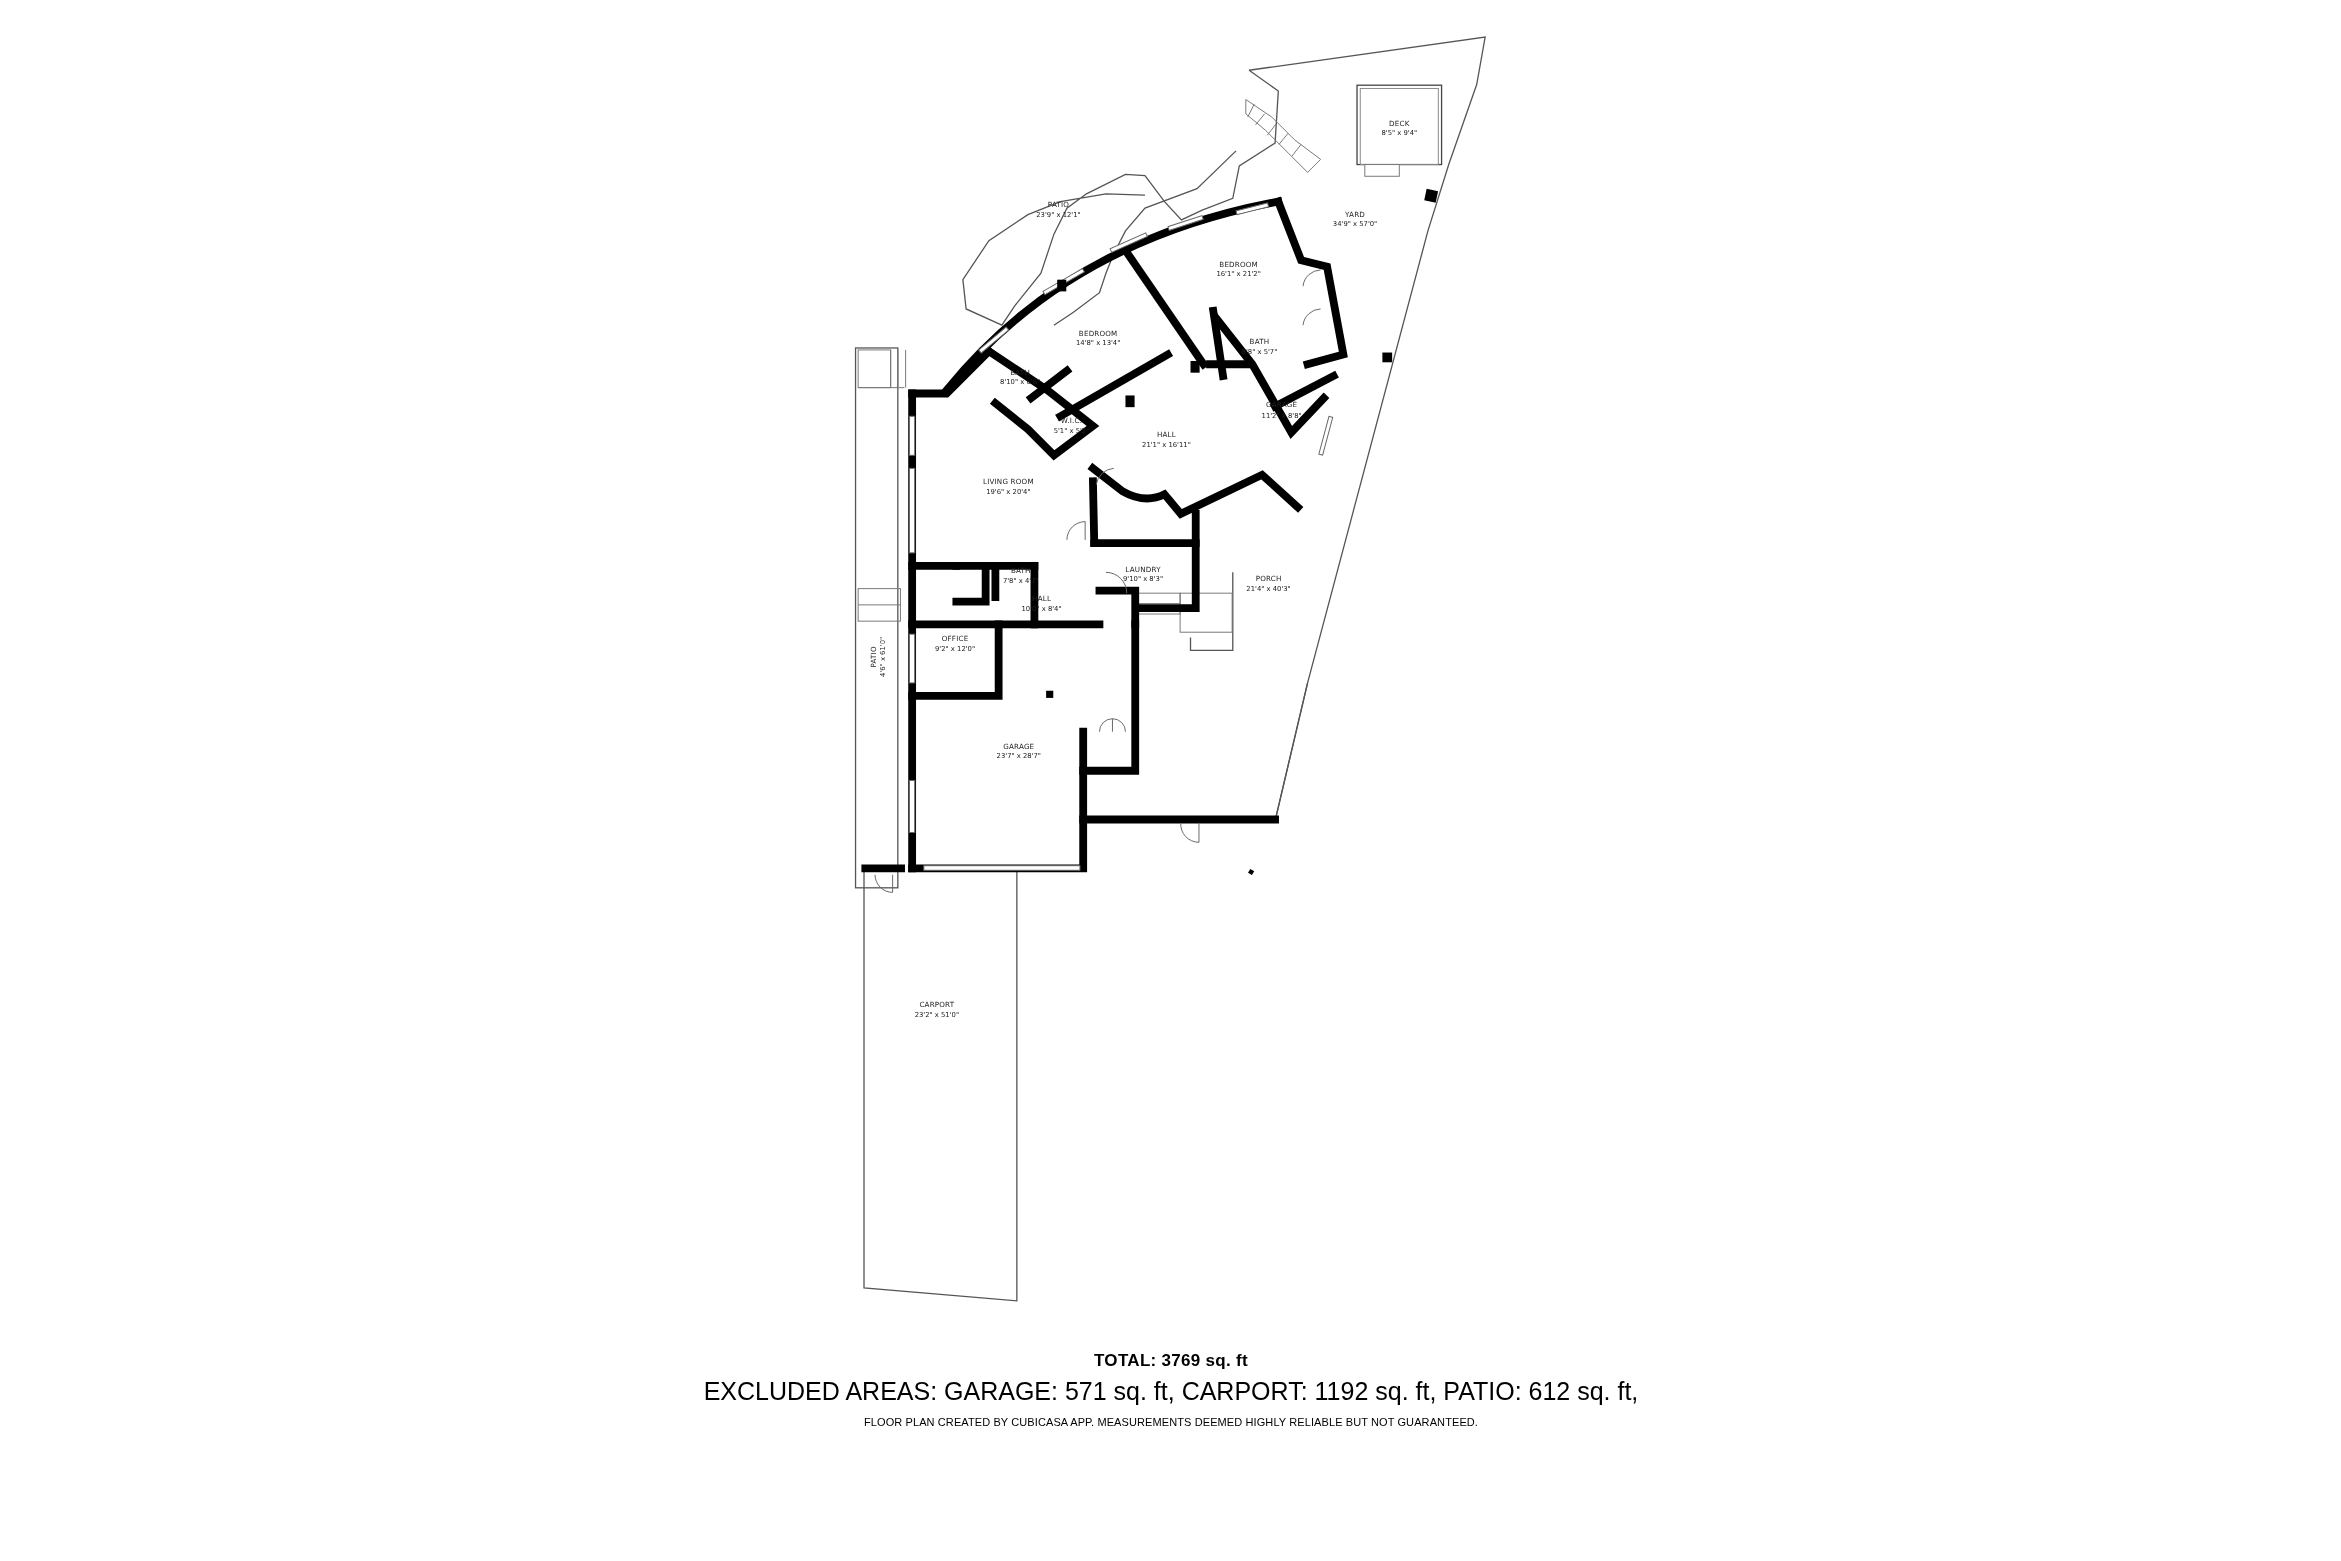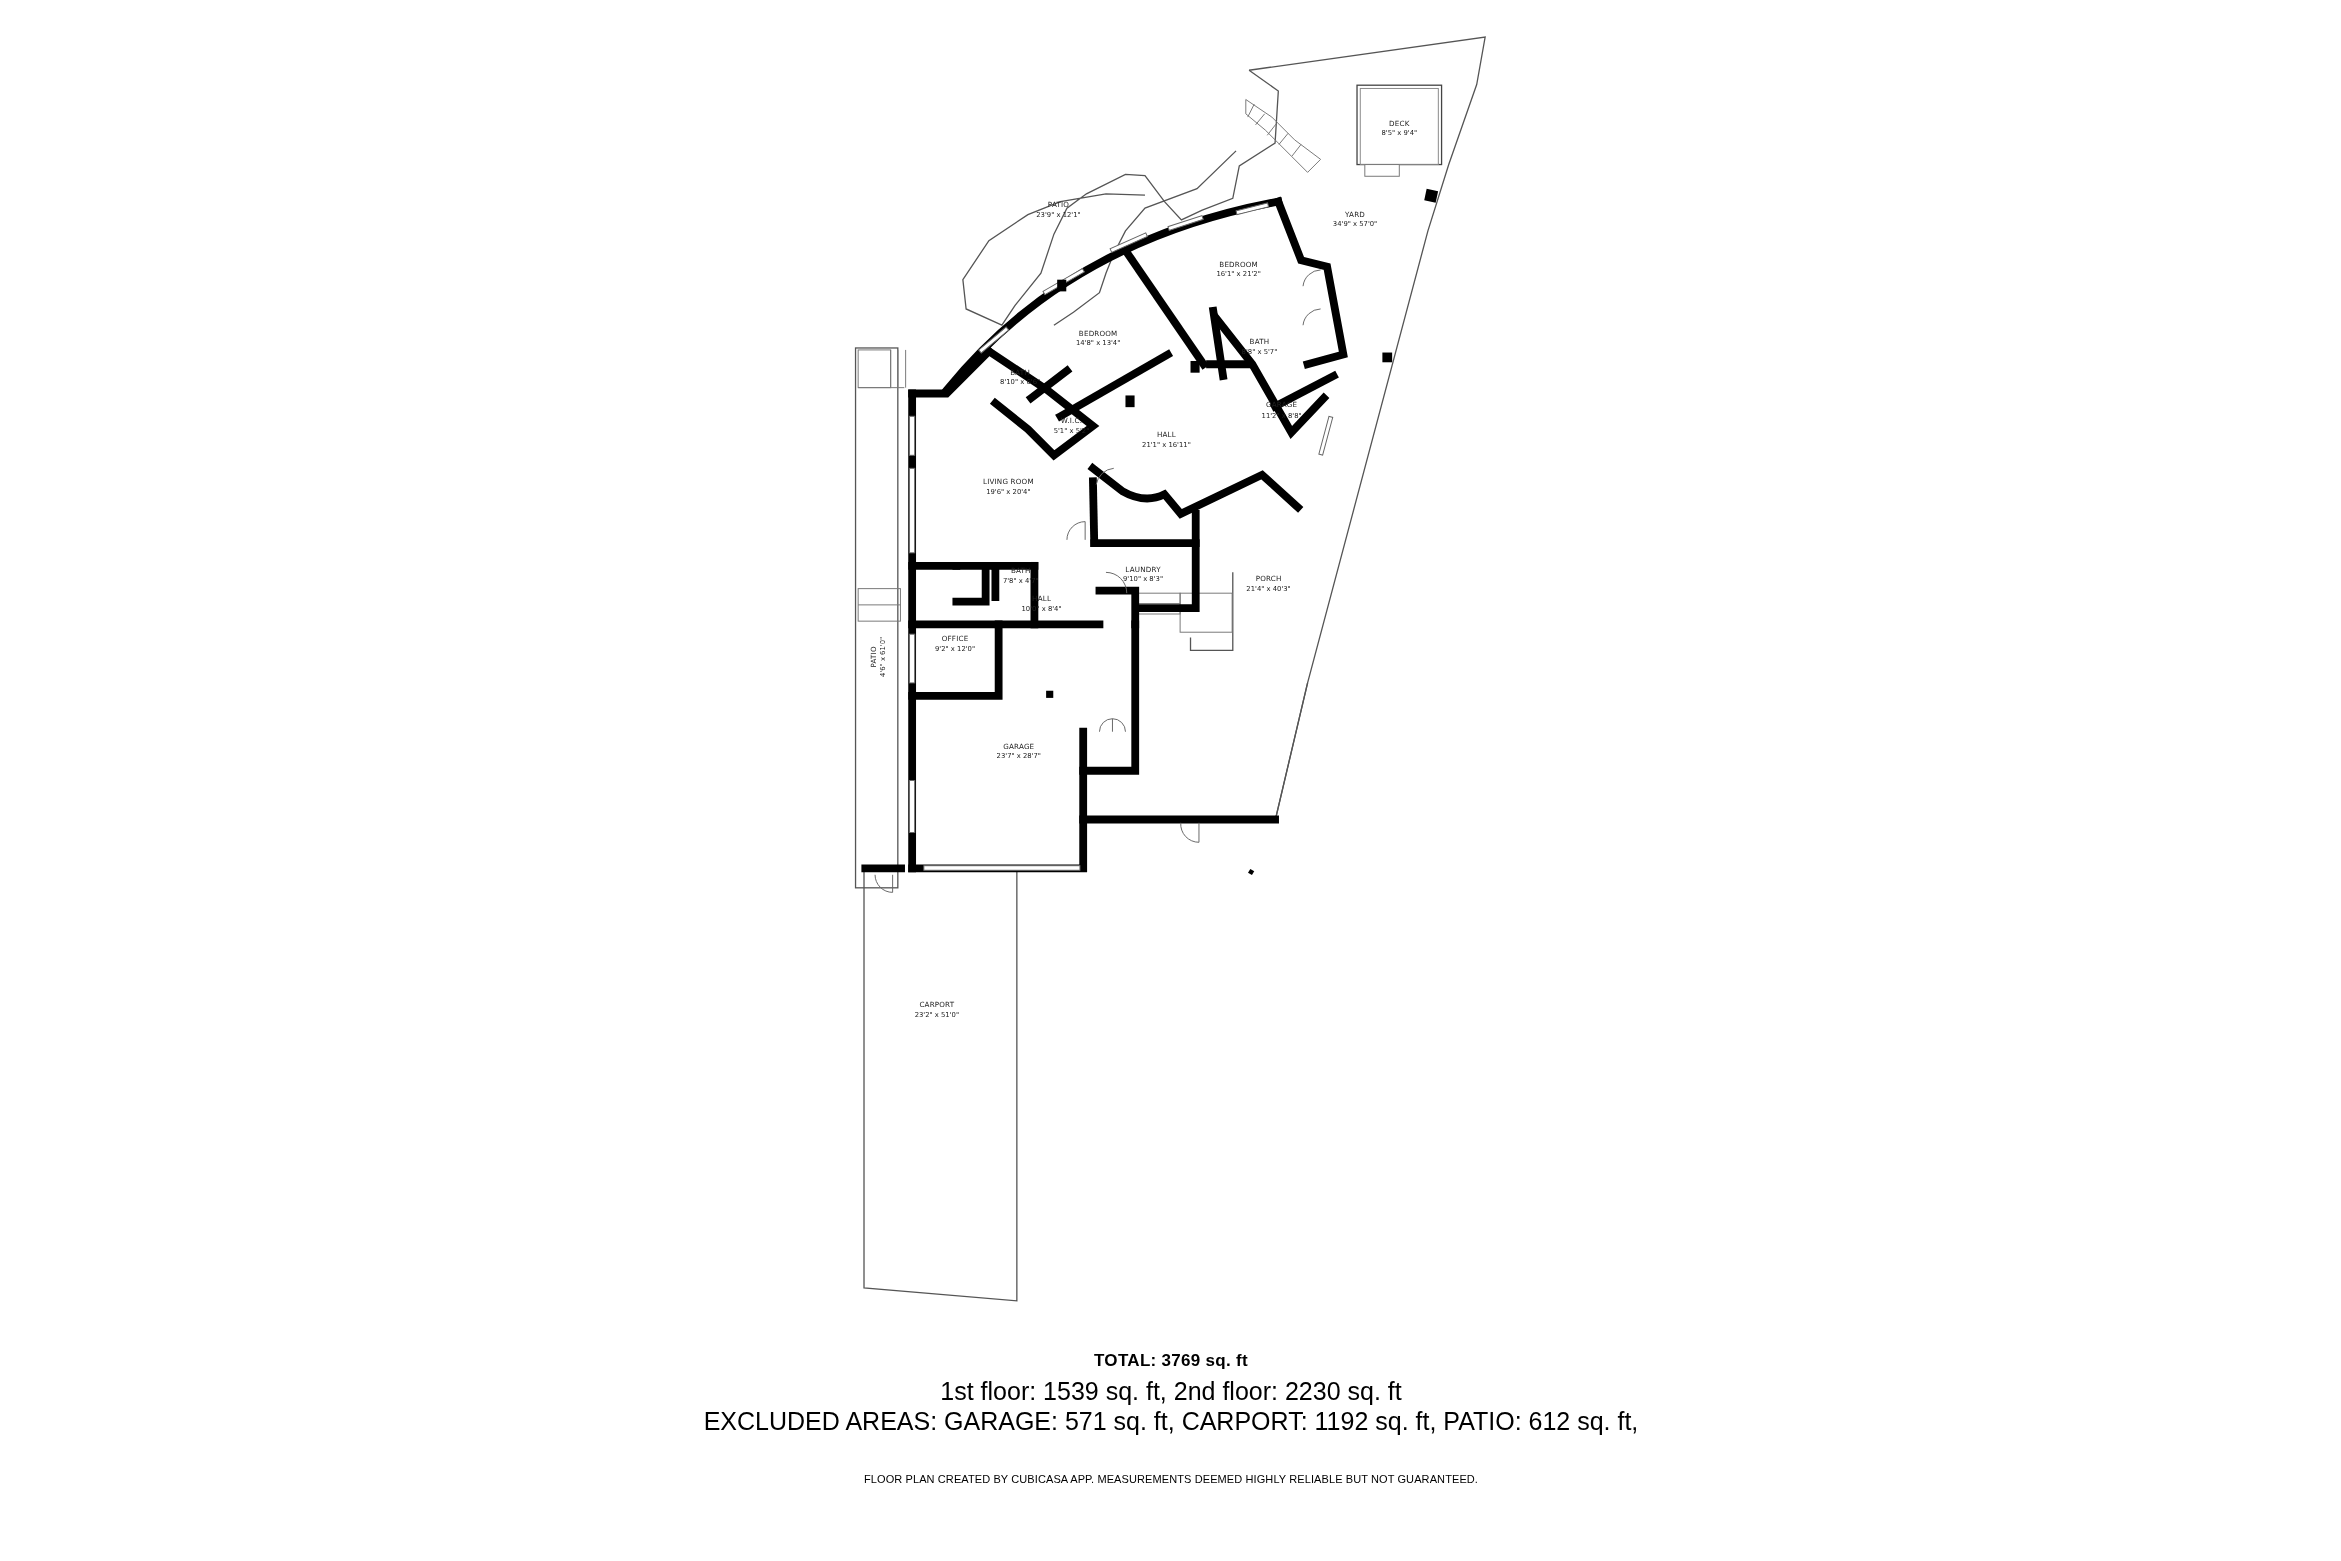--- a/index.html
+++ b/index.html
@@ -9,21 +9,21 @@
     .thin { fill: none; stroke: #777; stroke-width: 1.5; }
     .wall { fill: none; stroke: #000; stroke-width: 12; stroke-linejoin: miter; stroke-linecap: square; }
     .window { fill: #fff; stroke: #666; stroke-width: 1.5; }
     .door { fill: none; stroke: #666; stroke-width: 1.5; }
     .block { fill: #000; }
     .room-name { font-family: "DejaVu Sans", sans-serif; font-size: 11px; fill: #222; text-anchor: middle; letter-spacing: 0.3px; }
     .room-dim { font-family: "DejaVu Sans", sans-serif; font-size: 10.5px; fill: #222; text-anchor: middle; }
     #summary { position: absolute; left: 0; top: 1345px; width: 2342px; text-align: center; color: #000; font-family: "Liberation Sans", sans-serif; }
     #summary .total { font-size: 17px; font-weight: bold; line-height: 31px; letter-spacing: 0.3px; }
     #summary .line { font-size: 25px; line-height: 30px; }
-    #summary .credit { font-size: 11px; line-height: 14.3px; margin-top: 36px; letter-spacing: 0.1px; }
+    #summary .credit { font-size: 11px; line-height: 14.3px; margin-top: 9px; letter-spacing: 0.1px; }
   </style>
 </head>
 <body>
 
 <svg id="plan" viewBox="0 0 3600 2400" xmlns="http://www.w3.org/2000/svg">
 
   <path class="outline" d="M1920,108 L2283,57 L2270,130 L2227,253 L2195,355 L2010,1050 L1960,1262"></path>
 
   <path class="outline" d="M1920,108 L1965,140 L1960,220 L1905,255 L1895,305 L1848,323 L1816,338 L1790,310 L1760,270 L1730,268 L1670,298 L1640,320 L1620,360 L1600,420 L1560,470 L1540,500 L1485,475 L1480,430 L1520,370 L1580,330 L1630,310 L1700,298 L1760,300"></path>
   <path class="outline" d="M1900,232 L1840,290 L1760,320 L1730,355 L1712,390 L1700,420 L1690,450 L1650,480 L1620,500"></path>
@@ -212,17 +212,16 @@
     <text class="room-dim" x="1566" y="1166">23'7" x 28'7"</text>
   </g>
   <g>
     <text class="room-name" x="1440" y="1548">CARPORT</text>
     <text class="room-dim" x="1440" y="1563">23'2" x 51'0"</text>
   </g>
 </svg>
 
 <div id="summary">
   <div class="total">TOTAL: 3769 sq. ft</div>
-  <div class="line">1st floor: 1539 sq. ft, 2nd floor: 2230 sq. ft</div>
   <div class="line">EXCLUDED AREAS: GARAGE: 571 sq. ft, CARPORT: 1192 sq. ft, PATIO: 612 sq. ft,</div>
   <div class="credit">FLOOR PLAN CREATED BY CUBICASA APP. MEASUREMENTS DEEMED HIGHLY RELIABLE BUT NOT GUARANTEED.</div>
 </div>
 
 
 </body></html>

